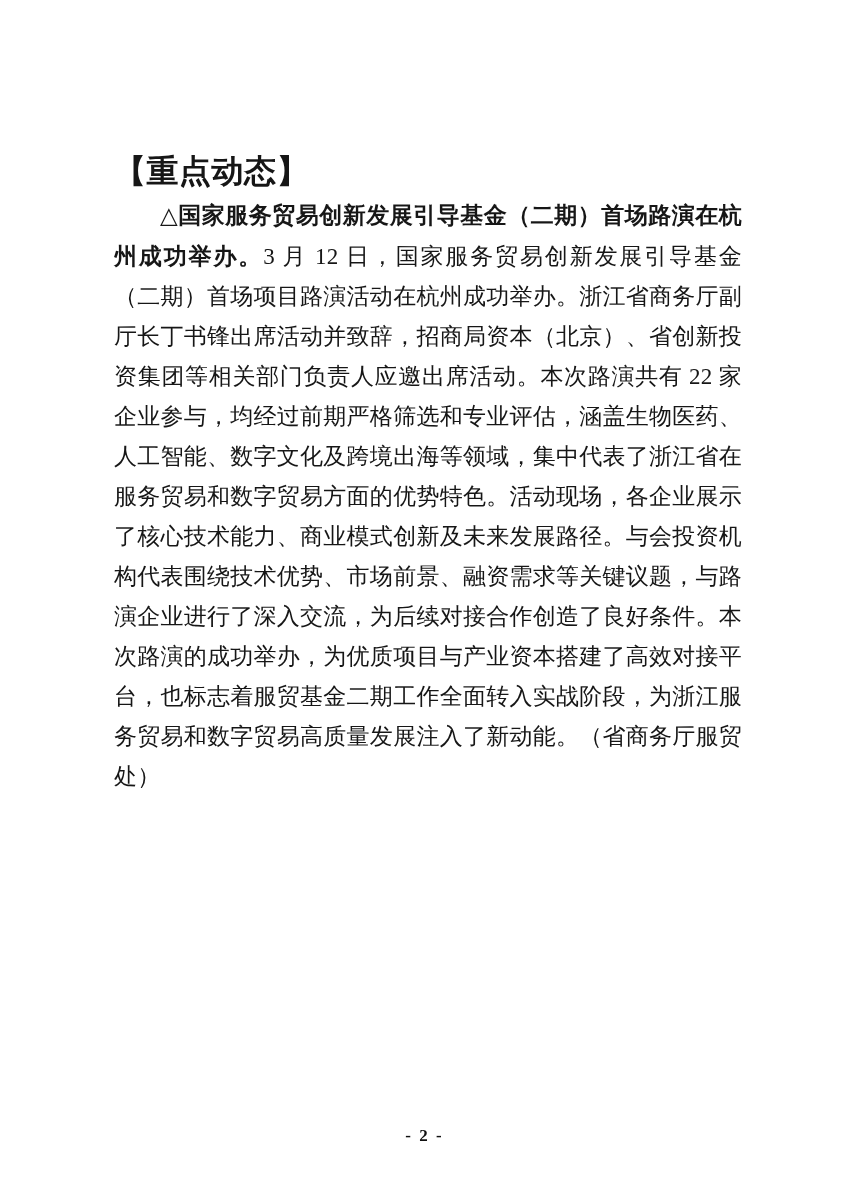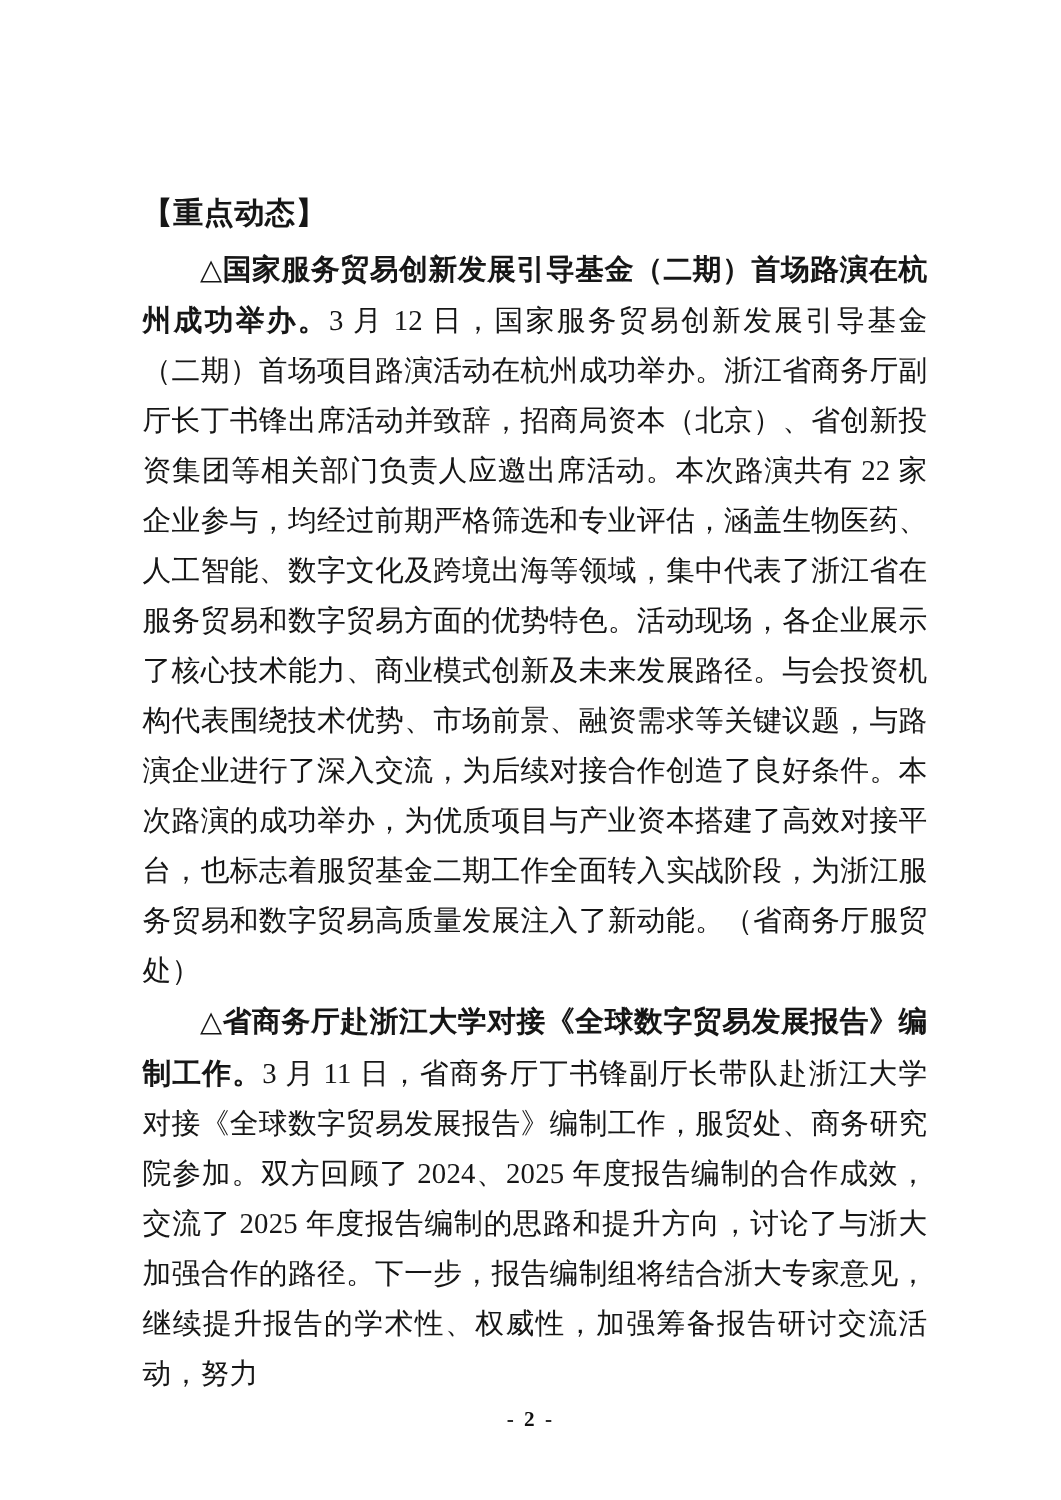--- a/index.html
+++ b/index.html
@@ -22,21 +22,21 @@
   }
   .content {
     position: absolute;
     left: 114px;
     top: 151px;
     width: 628px;
   }
   .section-heading {
     font-family: "Liberation Sans", "DejaVu Sans", sans-serif;
     font-weight: 700;
-    font-size: 24px;
+    font-size: 32px;
     line-height: 40px;
     letter-spacing: 0.5px;
     margin: 0 0 4px 0;
   }
   p.para {
     margin: 0;
     font-size: 23px;
     line-height: 40px;
     text-align: justify;
     text-indent: 2em;
@@ -65,19 +65,16 @@
 <body>
 
 <div class="sheet">
   <div class="content">
     <h2 class="section-heading">【重点动态】</h2>
 
     <p class="para">
       <span class="para-lead">△国家服务贸易创新发展引导基金（二期）首场路演在杭州成功举办。</span><span class="para-body">3 月 12 日，国家服务贸易创新发展引导基金（二期）首场项目路演活动在杭州成功举办。浙江省商务厅副厅长丁书锋出席活动并致辞，招商局资本（北京）、省创新投资集团等相关部门负责人应邀出席活动。本次路演共有 22 家企业参与，均经过前期严格筛选和专业评估，涵盖生物医药、人工智能、数字文化及跨境出海等领域，集中代表了浙江省在服务贸易和数字贸易方面的优势特色。活动现场，各企业展示了核心技术能力、商业模式创新及未来发展路径。与会投资机构代表围绕技术优势、市场前景、融资需求等关键议题，与路演企业进行了深入交流，为后续对接合作创造了良好条件。本次路演的成功举办，为优质项目与产业资本搭建了高效对接平台，也标志着服贸基金二期工作全面转入实战阶段，为浙江服务贸易和数字贸易高质量发展注入了新动能。（省商务厅服贸处）</span>
     </p>
 
-    <p class="para">
-      <span class="para-lead">△省商务厅赴浙江大学对接《全球数字贸易发展报告》编制工作。</span><span class="para-body">3 月 11 日，省商务厅丁书锋副厅长带队赴浙江大学对接《全球数字贸易发展报告》编制工作，服贸处、商务研究院参加。双方回顾了 2024、2025 年度报告编制的合作成效，交流了 2025 年度报告编制的思路和提升方向，讨论了与浙大加强合作的路径。下一步，报告编制组将结合浙大专家意见，继续提升报告的学术性、权威性，加强筹备报告研讨交流活动，努力</span>
-    </p>
   </div>
 
   <div class="page-number">- 2 -</div>
 </div>
 
 </body></html>

